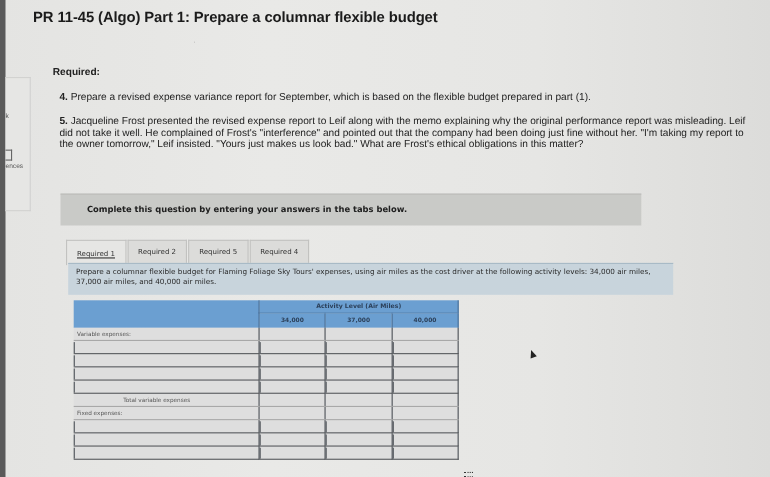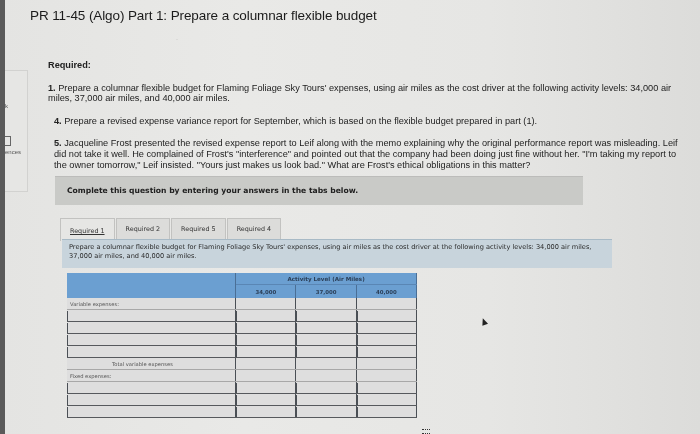--- a/index.html
+++ b/index.html
@@ -13,36 +13,36 @@
   }
   .left-panel {
     position: absolute; left: 5px; top: 70px; width: 22px; height: 120px;
     border: 1px solid #d2d2d0; border-left: none; background: #e6e6e4;
   }
   .left-panel .lbl { position: absolute; font-size: 6px; color: #555; left: 0; }
   .left-panel .doc-icon {
     position: absolute; left: 0; top: 65px; width: 5px; height: 8px; border: 1px solid #666; border-left: none;
   }
   .title {
-    position: absolute; left: 30px; top: 8px; font-size: 13.5px; font-weight: normal; color: #1b1b1b;
+    position: absolute; left: 30px; top: 8px; font-size: 13.5px; font-weight: bold; color: #1b1b1b;
     letter-spacing: -0.1px;
   }
   .required-block {
     position: absolute; left: 36px; top: 48px; width: 655px; font-size: 9.2px; line-height: 10.6px; color: #222;
   }
   .required-block .req-head { font-weight: bold; }
   .required-block p { margin: 12px; }
   .required-block .indent { padding-left: 6px; }
   .required-block b { font-weight: bold; }
   .instructions-bar {
     position: absolute; left: 55px; top: 176px; width: 528px; height: 28px;
     background: #c9cac7; border-top: 1px solid #bcbcba;
   }
   .instructions-bar span {
-    position: absolute; left: 12px; top: 9px; font-size: 7.6px; font-weight: bold;
+    position: absolute; left: 24px; top: 9px; font-size: 7.6px; font-weight: bold;
     font-family: "DejaVu Sans", sans-serif; color: #202020;
   }
   .tabs { position: absolute; left: 60px; top: 218px; height: 22px; display: flex; }
   .tab {
     height: 20px; margin-right: 1px; padding: 0 9px; font-size: 6.4px;
     font-family: "DejaVu Sans", sans-serif; color: #333; line-height: 20px;
     background: #dcdcda; border: 1px solid #c2c2c0; border-bottom: none;
   }
   .tab.active { background: #e6e6e4; height: 22px; line-height: 24px; text-decoration: underline; }
   .tab-panel {
@@ -97,21 +97,20 @@
   <span class="lbl" style="top:32px">k</span>
   <span class="doc-icon"></span>
   <span class="lbl" style="top:78px">ences</span>
 </div>
 
 <div class="title">PR 11-45 (Algo) Part 1: Prepare a columnar flexible budget</div>
 <span class="smudge">·</span>
 
 <div class="required-block">
   <p class="req-head">Required:</p>
-  <p><b>1.</b> <span>Prepare a columnar flexible budget for Flaming Foliage Sky Tours' expenses, using air miles as the cost driver at the following activity levels: 34,000 air miles, 37,000 air miles, and 40,000 air miles.</span></p>
   <p class="indent"><b>4.</b> <span>Prepare a revised expense variance report for September, which is based on the flexible budget prepared in part (1).</span></p>
   <p class="indent"><b>5.</b> <span>Jacqueline Frost presented the revised expense report to Leif along with the memo explaining why the original performance report was misleading. Leif did not take it well. He complained of Frost's "interference" and pointed out that the company had been doing just fine without her. "I'm taking my report to the owner tomorrow," Leif insisted. "Yours just makes us look bad." What are Frost's ethical obligations in this matter?</span></p>
 </div>
 
 <div class="instructions-bar">
   <span>Complete this question by entering your answers in the tabs below.</span>
 </div>
 
 <div class="tabs">
   <div class="tab active">Required 1</div>

